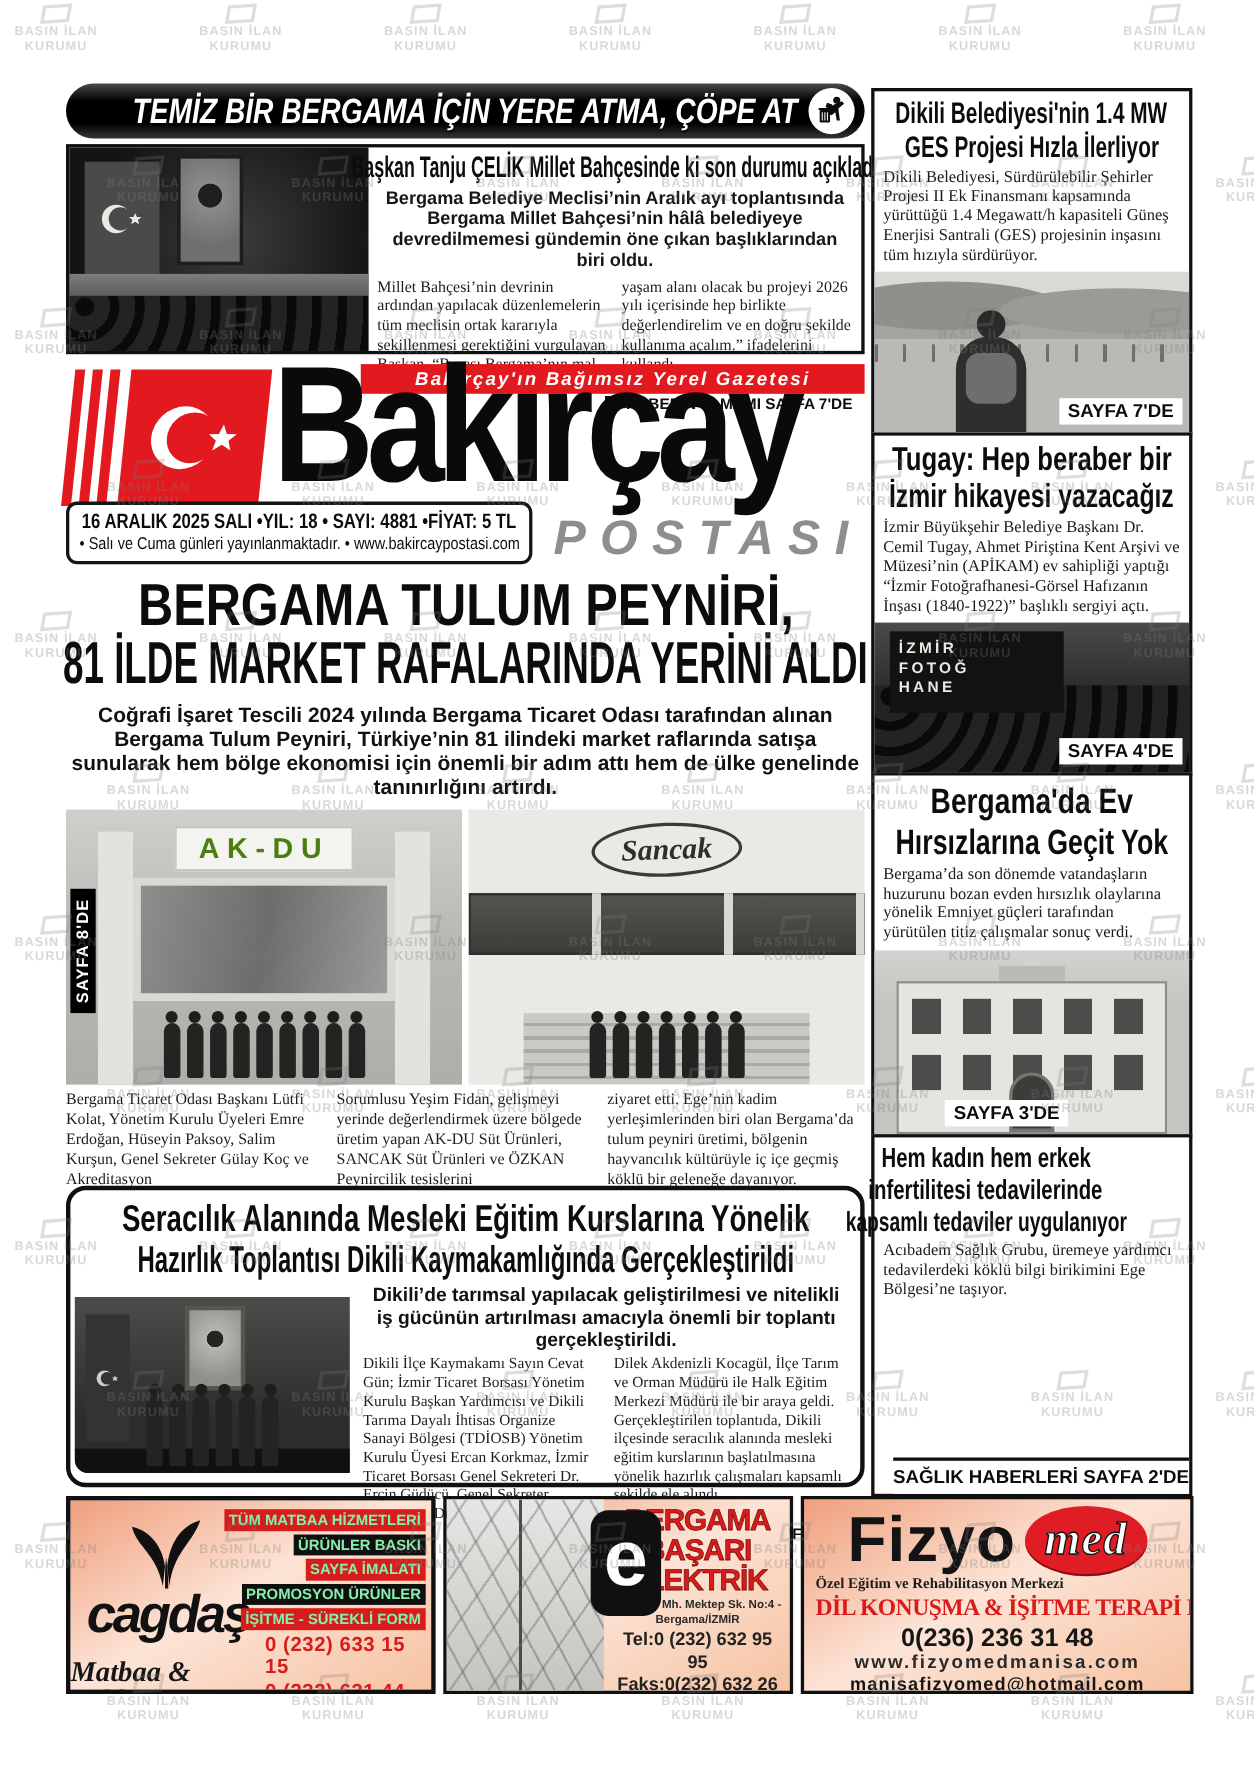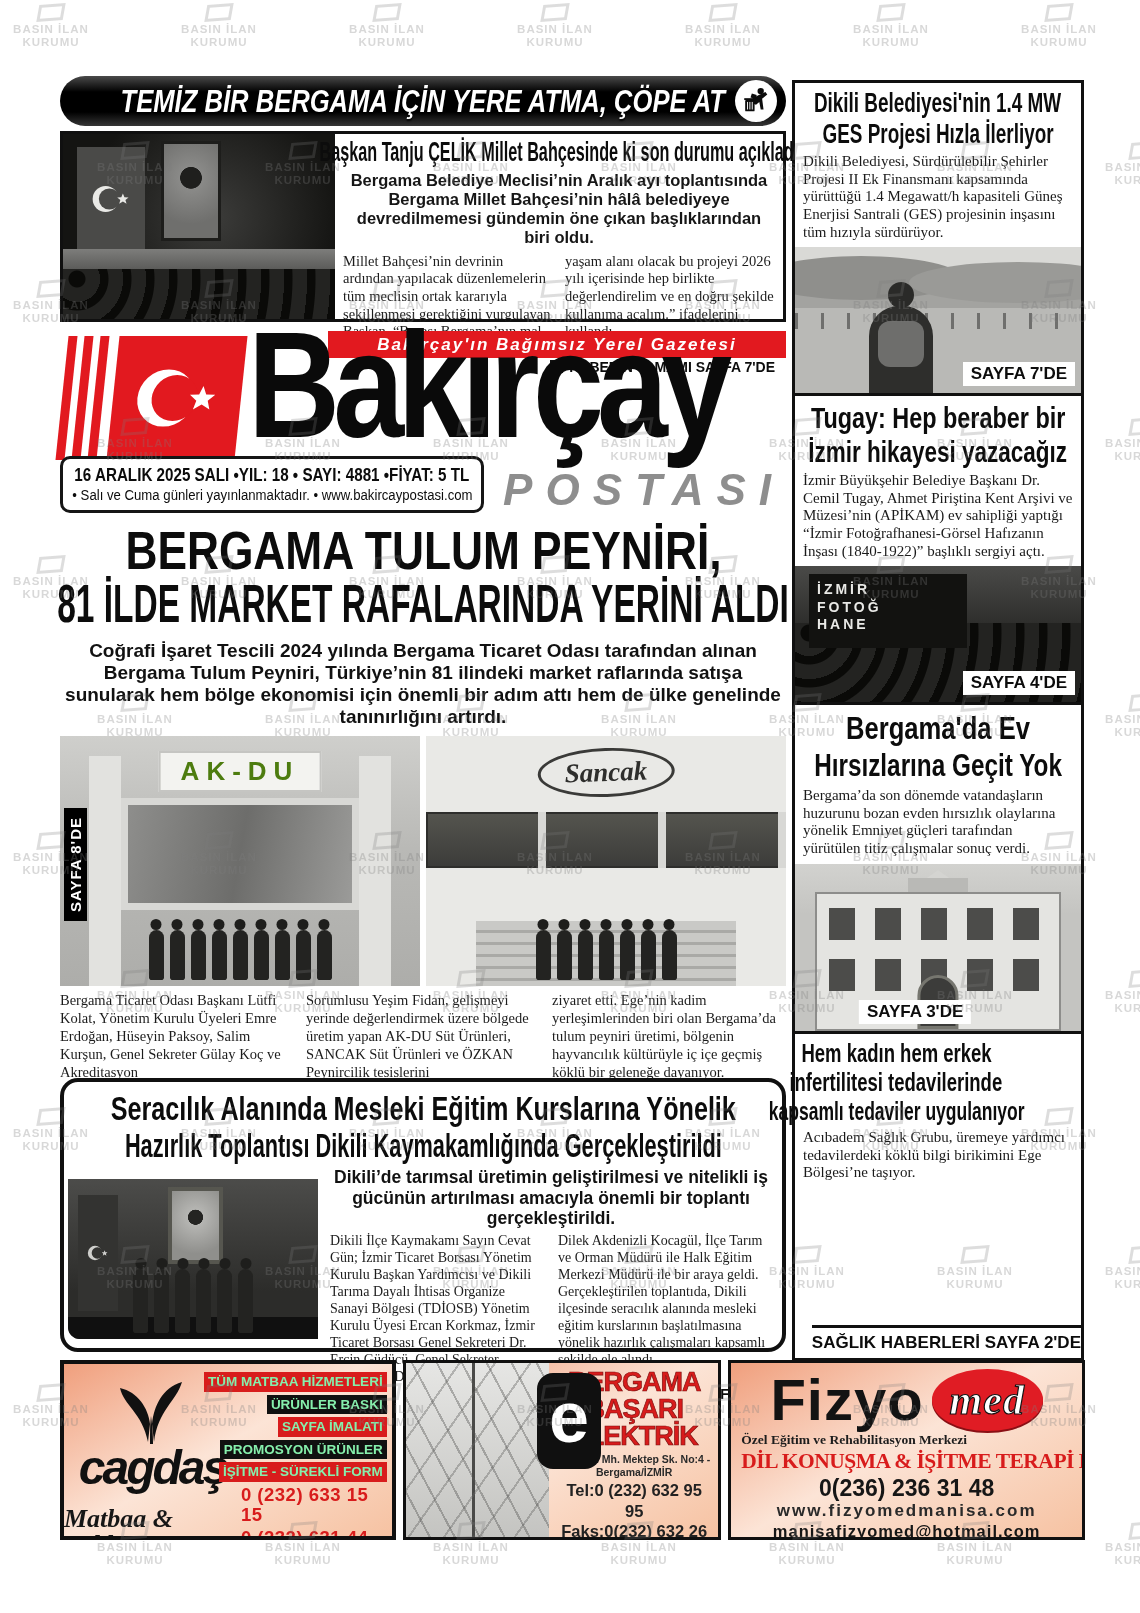--- a/index.html
+++ b/index.html
@@ -365,21 +365,21 @@
           <span class="person"></span>
             <span class="person"></span>
             <span class="person"></span>
             <span class="person"></span>
             <span class="person"></span>
             <span class="person"></span>
         </div>
         <div class="meet-table"></div>
       </div>
       <div class="sr-right">
-        <p class="sr-deck">Dikili’de tarımsal üretimin geliştirilmesi ve nitelikli iş gücünün artırılması amacıyla önemli bir toplantı gerçekleştirildi.</p>
+        <p class="sr-deck">Dikili’de tarımsal yapılacak geliştirilmesi ve nitelikli iş gücünün artırılması amacıyla önemli bir toplantı gerçekleştirildi.</p>
         <div class="sr-cols">
           <p>Dikili İlçe Kaymakamı Sayın Cevat Gün; İzmir Ticaret Borsası Yönetim Kurulu Başkan Yardımcısı ve Dikili Tarıma Dayalı İhtisas Organize Sanayi Bölgesi (TDİOSB) Yönetim Kurulu Üyesi Ercan Korkmaz, İzmir Ticaret Borsası Genel Sekreteri Dr. Erçin Güdücü, Genel Sekreter Yardımcısı Dr.</p>
           <p>Dilek Akdenizli Kocagül, İlçe Tarım ve Orman Müdürü ile Halk Eğitim Merkezi Müdürü ile bir araya geldi. Gerçekleştirilen toplantıda, Dikili ilçesinde seracılık alanında mesleki eğitim kurslarının başlatılmasına yönelik hazırlık çalışmaları kapsamlı şekilde ele alındı.</p>
         </div>
         <div class="tagline-more">
           <span class="sq"></span>
           <span>HABERİN TAMAMI SAYFA 8'DE</span>
         </div>
       </div>
     </div>

